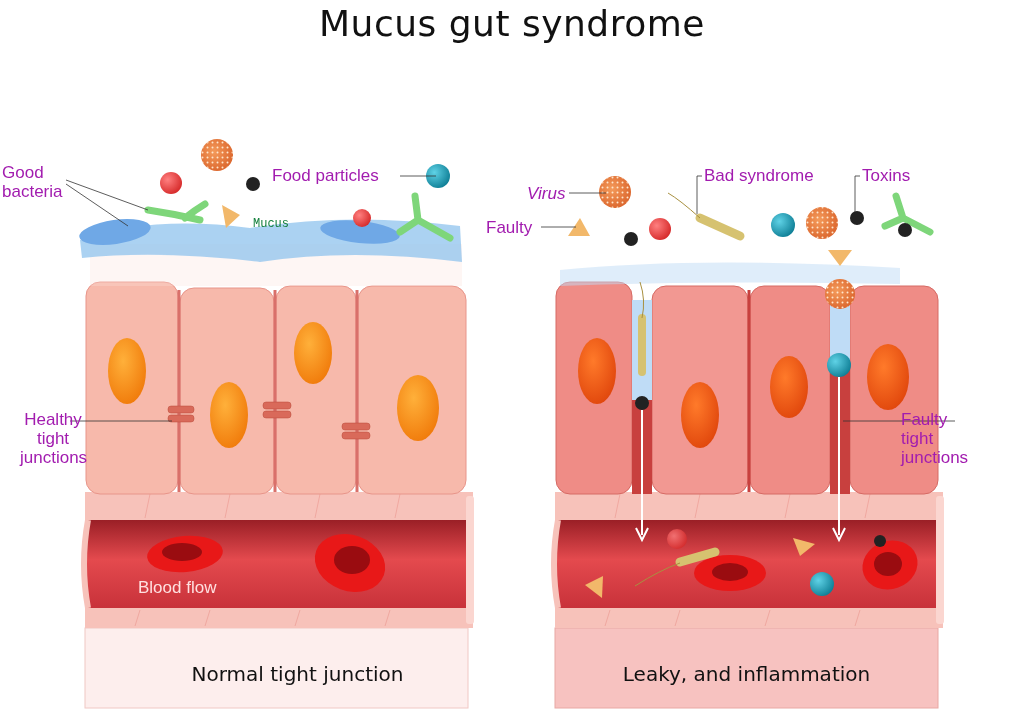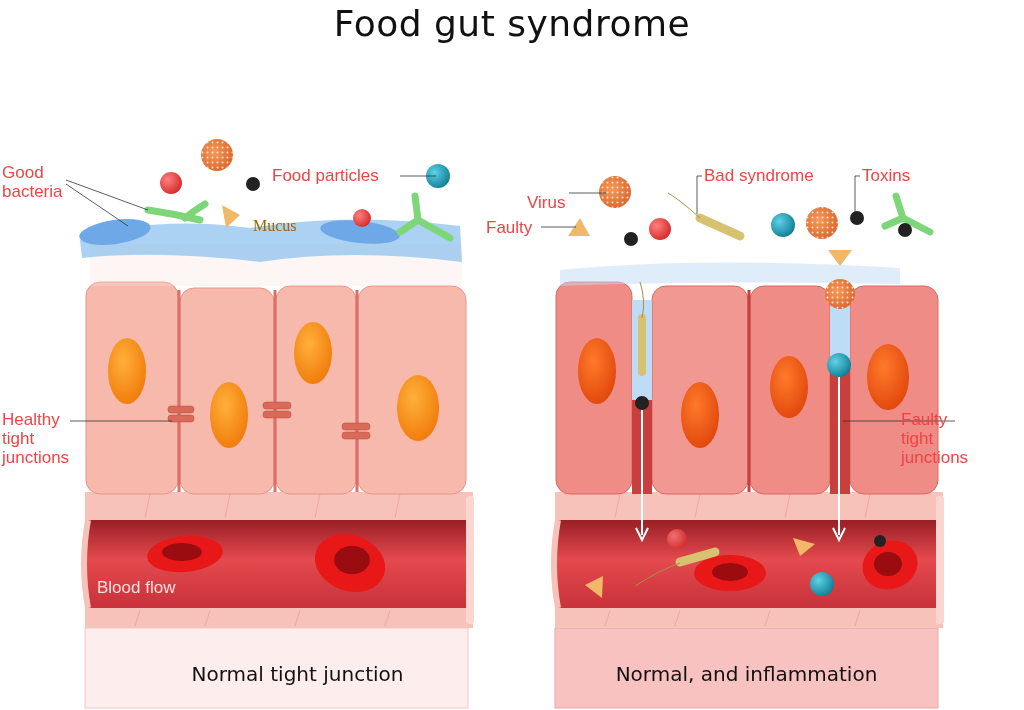--- a/index.html
+++ b/index.html
@@ -1,28 +1,28 @@
 <!DOCTYPE html>
 <html><head>
 <meta charset="utf-8">
 <style>
   html, body { margin: 0; padding: 0; background: #ffffff; }
   body { width: 1024px; height: 710px; position: relative; overflow: hidden; font-family: "Liberation Sans", sans-serif; }
   .title { position: absolute; left: 0; top: 0; width: 1024px; text-align: center; font-family: "DejaVu Sans", sans-serif; font-size: 36px; color: #111; line-height: 48px; letter-spacing: 0.5px; }
   svg.art { position: absolute; left: 0; top: 0; }
-  .lbl { position: absolute; font-family: "Liberation Sans", sans-serif; font-size: 17px; color: #ef4444; line-height: 19px; white-space: nowrap; }
-  .lbl.right { text-align: left; }
+  .lbl { position: absolute; font-family: "Liberation Sans", sans-serif; font-size: 17px; color: #a21caf; line-height: 19px; white-space: nowrap; }
+  .lbl.right { text-align: center; margin-left: 18px; }
   .caption { position: absolute; text-align: center; font-family: "DejaVu Sans", sans-serif; font-size: 20px; color: #111; line-height: 24px; }
-  .mucus-lbl { position: absolute; font-family: Liberation Serif, serif; font-size: 16px; color: #a16207; }
-  .blood-lbl { position: absolute; font-family: "Liberation Sans", sans-serif; font-size: 17px; color: #ffe0e0; }
+  .mucus-lbl { position: absolute; font-family: Liberation Mono, monospace; font-size: 12px; color: #15803d; }
+  .blood-lbl { position: absolute; font-family: "Liberation Sans", sans-serif; font-size: 17px; color: #ffe0e0; margin-left: 41px; }
 </style>
 </head>
 <body>
 
-<div class="title">Food gut syndrome</div>
+<div class="title">Mucus gut syndrome</div>
 
 <svg class="art" width="1024" height="710" viewBox="0 0 1024 710">
   <defs>
     <linearGradient id="bloodGrad" x1="0" y1="0" x2="0" y2="1">
       <stop offset="0" stop-color="#9a1f26"></stop>
       <stop offset="0.45" stop-color="#e44a4e"></stop>
       <stop offset="1" stop-color="#c8323a"></stop>
     </linearGradient>
     <radialGradient id="nucG" cx="0.4" cy="0.35" r="0.7">
       <stop offset="0" stop-color="#ffb03a"></stop>
@@ -212,22 +212,22 @@
 
 <div class="lbl" style="left:2px; top:163px;"><span style="white-space:pre-line;">Good
 bacteria</span></div>
 <div class="lbl" style="left:272px; top:166px;">Food particles</div>
 <div class="mucus-lbl" style="left:253px; top:217px;">Mucus</div>
 <div class="lbl right" style="left:2px; top:410px; width:66px; white-space:pre-line;">Healthy
 tight
 junctions</div>
 <div class="blood-lbl" style="left:97px; top:578px;">Blood flow</div>
 
-<div class="lbl" style="left:527px; top:193px;">Virus</div>
+<div class="lbl" style="left:527px; top:184px;font-style:italic;">Virus</div>
 <div class="lbl" style="left:486px; top:218px;">Faulty</div>
 <div class="lbl" style="left:704px; top:166px;">Bad syndrome</div>
 <div class="lbl" style="left:862px; top:166px;">Toxins</div>
 <div class="lbl" style="left:901px; top:410px; white-space:pre-line;">Faulty
 tight
 junctions</div>
 
 <div class="caption" style="left:85px; top:662px; width:425px;">Normal tight junction</div>
-<div class="caption" style="left:555px; top:662px; width:383px;">Normal, and inflammation</div>
+<div class="caption" style="left:555px; top:662px; width:383px;">Leaky, and inflammation</div>
 
 </body></html>

